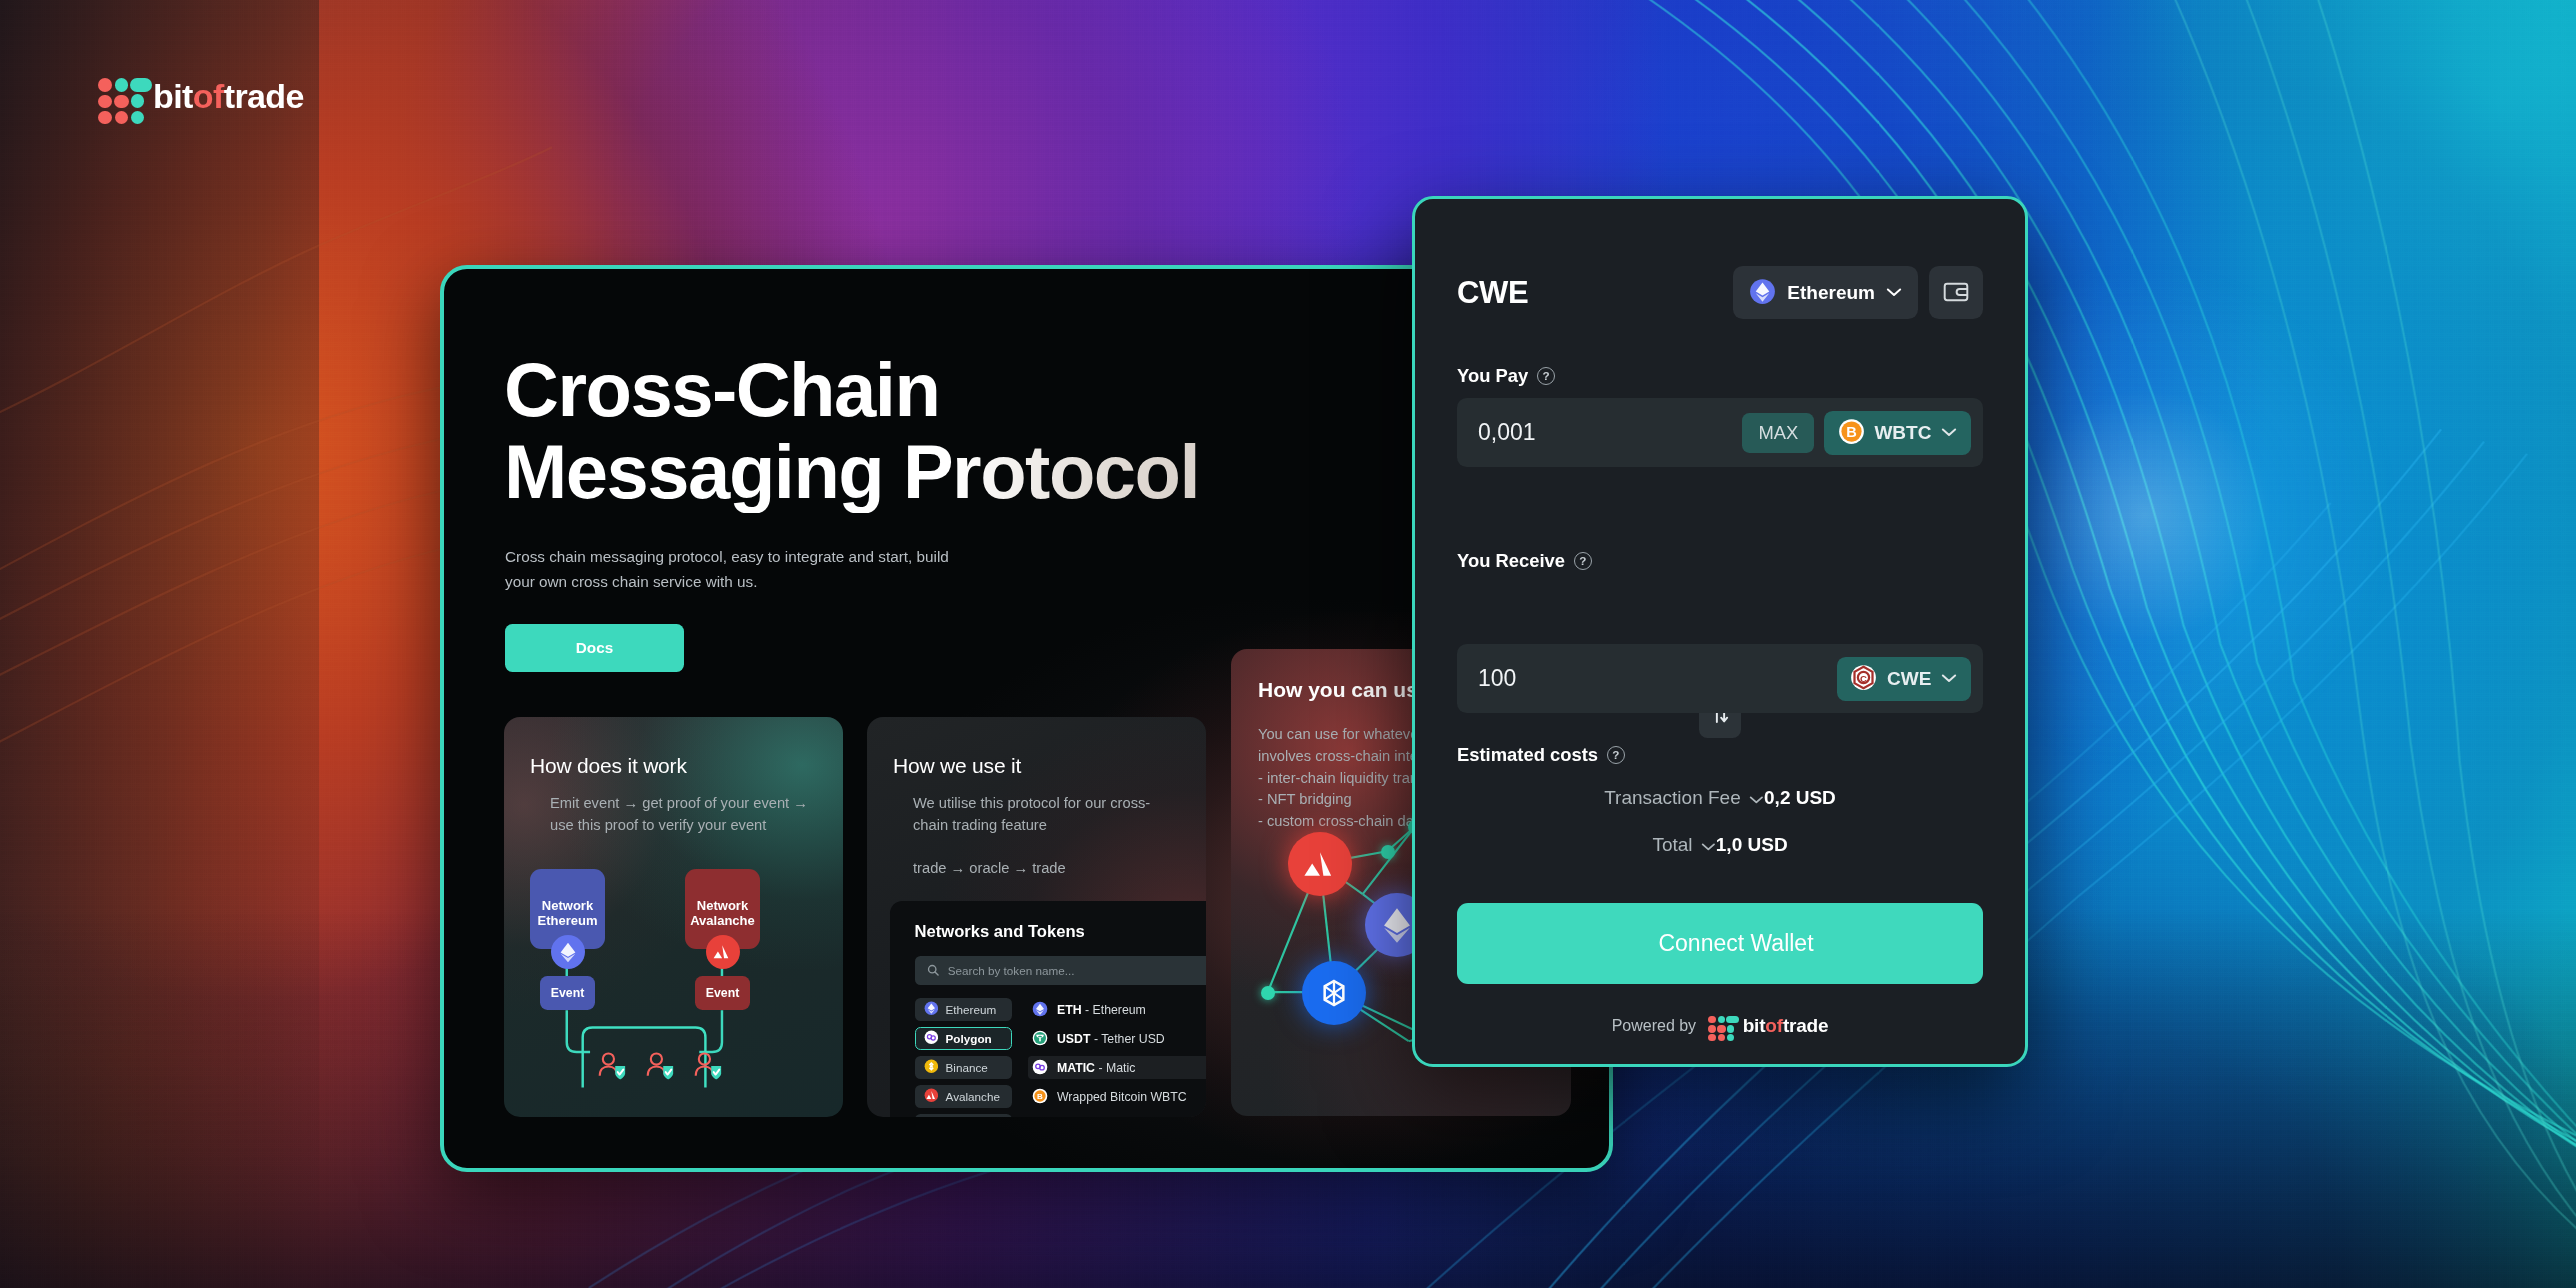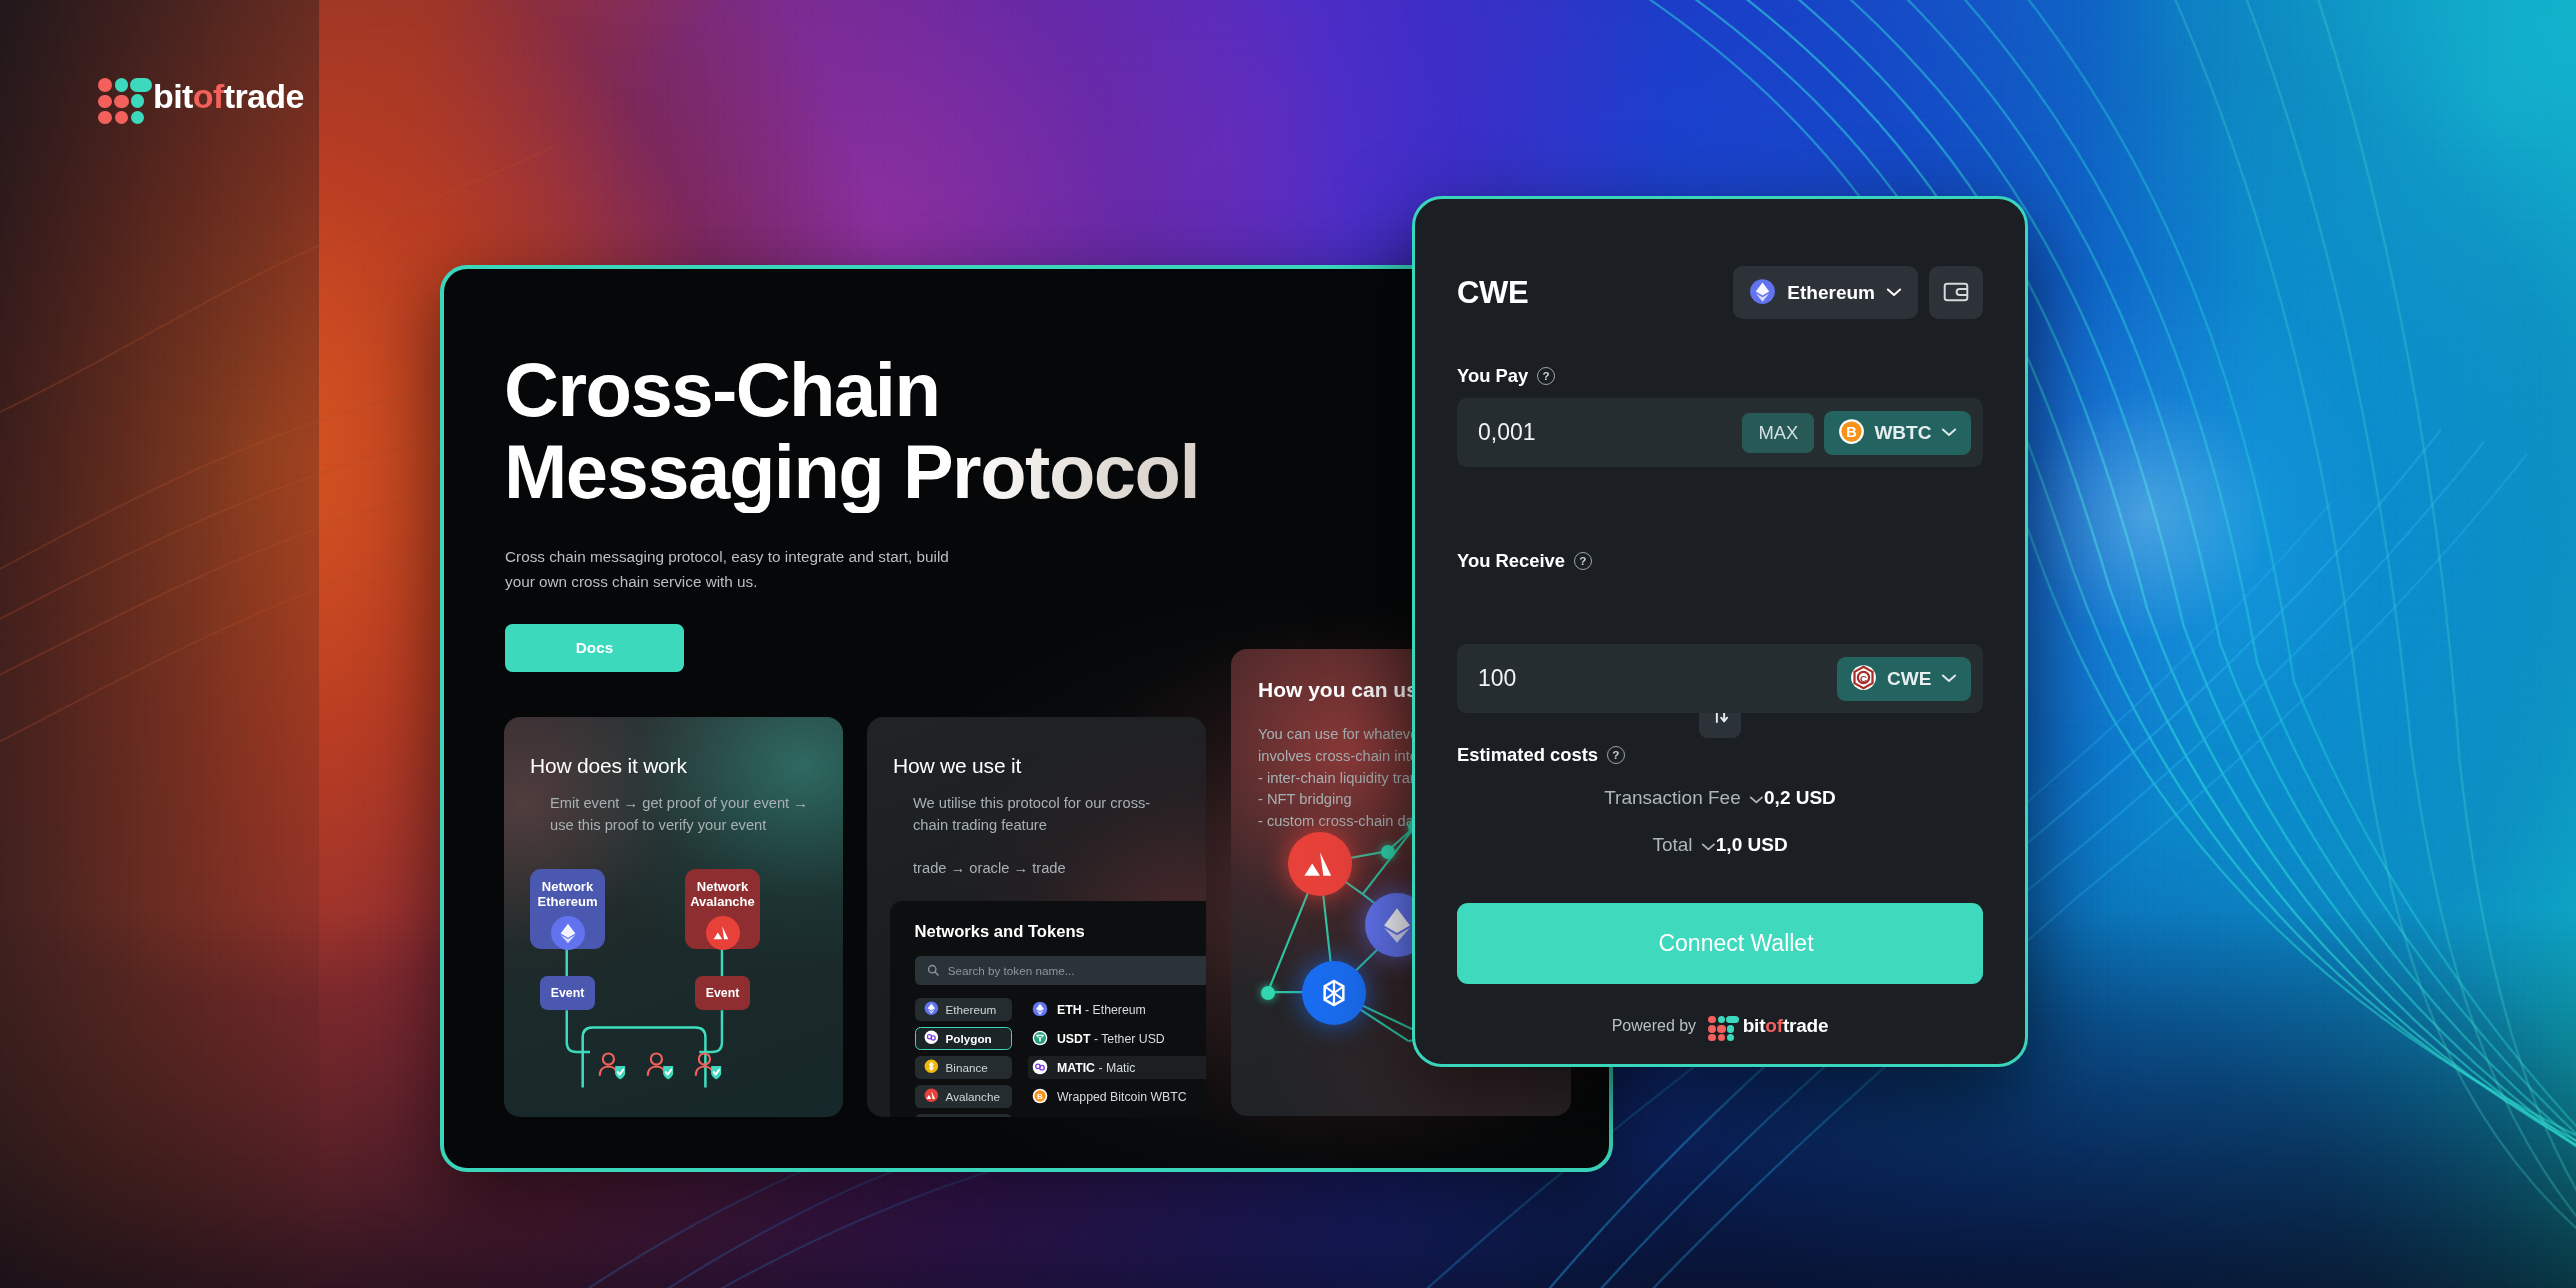--- a/index.html
+++ b/index.html
@@ -74,21 +74,21 @@
   #card-how-work { left: 60px; top: 448px; width: 339px; height: 400px;
     background:
       radial-gradient(ellipse 319px 258px at 88% 12%, rgba(61,182,162,0.45) 0%, rgba(40,120,110,0.12) 52%, rgba(0,0,0,0) 80%),
       radial-gradient(ellipse 258px 258px at 6% 22%, rgba(150,90,90,0.38) 0%, rgba(70,45,50,0.10) 55%, rgba(0,0,0,0) 82%),
       linear-gradient(160deg, #2c2b2e 0%, #1c2a2a 45%, #17282a 100%); }
   .card-title { position:absolute; left: 26px; top: 37px; font-size: 21px; font-weight: 400; color: #fff; letter-spacing: -0.2px; }
   .card-sub { position:absolute; left: 26px; font-size: 14.7px; line-height: 1.52; color: #a9b0b4; margin-left: 20px; }
 
   
   .nbox { position: absolute; border-radius: 11px; text-align: center; }
-  .nbox .nlabel { font-size: 13px; font-weight: 700; color: #fff; display:block; padding-top: 10px; }
+  .nbox .nlabel { font-size: 13px; font-weight: 700; color: #fff; display:block; padding-top: 29px; }
   .nbox .ncircle { width: 34px; height: 34px; border-radius: 61px; margin: 7.4px auto 0;
      display:flex; align-items:center; justify-content:center; }
   .evbox { position:absolute; border-radius: 7.4px; display:flex; align-items:center; justify-content:center;
      font-size: 12.3px; font-weight: 700; color:#fff; }
 
   #card-how-use { left: 423px; top: 448px; width: 339px; height: 400px;
     background:
       radial-gradient(ellipse 319px 282px at 95% 55%, rgba(150,60,60,0.40) 0%, rgba(80,35,40,0.14) 52%, rgba(0,0,0,0) 80%),
       linear-gradient(160deg, #212426 0%, #1a1d20 55%, #191b1e 100%); }
   #nt-panel { position:absolute; left: 23px; top: 184px; width: 423px; height: 216px;
@@ -114,21 +114,21 @@
       radial-gradient(ellipse 282px 294px at 75% 85%, rgba(90,45,50,0.45) 0%, rgba(0,0,0,0) 78%),
       linear-gradient(170deg, #3a2628 0%, #272528 48%, #1e2326 100%); }
   .ccu-title { position:absolute; left: 27px; top: 29px; font-size: 21px; font-weight:700; color:#fff; }
   .ccu-body { position:absolute; left: 27px; top: 75px; width: 288px; font-size: 14.7px; line-height: 1.48; color:#a9b0b4; }
   .node { position:absolute; border-radius: 61px; display:flex; align-items:center; justify-content:center; }
   .dot { position:absolute; width: 13.5px; height: 13.5px; border-radius:61px; background:#2fd6ae; box-shadow: 0 0 8.6px rgba(47,214,174,.8); }
 
   
   #wallet {
     position: absolute; left: 1412px; top: 196px; width: 616px; height: 871px;
-    background: #1b1f24; border: 3.7px solid #3ad6bc; border-radius: 30px;
+    background: #1b1f24; border: 3.7px solid #3ad6bc; border-radius: 21px;
     box-shadow: 0 31px 86px rgba(0,0,0,.6);
   }
   .w-pad { position:absolute; left: 42px; right: 42px; }
   #w-title { top: 76px; font-size: 31px; font-weight: 700; color: #fff; letter-spacing: -0.3px; }
   #w-head-right { position:absolute; right: 42px; top: 67px; display:flex; gap: 11px; align-items:center; }
   .chain-btn { height: 53px; background: #2c3238; border-radius: 9.8px; display:flex; align-items:center;
      gap: 11px; padding: 0 16px; cursor:pointer; }
   .chain-btn .cbtxt { font-size: 19px; font-weight: 700; color:#fff; }
   .icon-btn { width: 54px; height: 53px; background: #2c3238; border-radius: 9.8px;
      display:flex; align-items:center; justify-content:center; cursor:pointer; }

